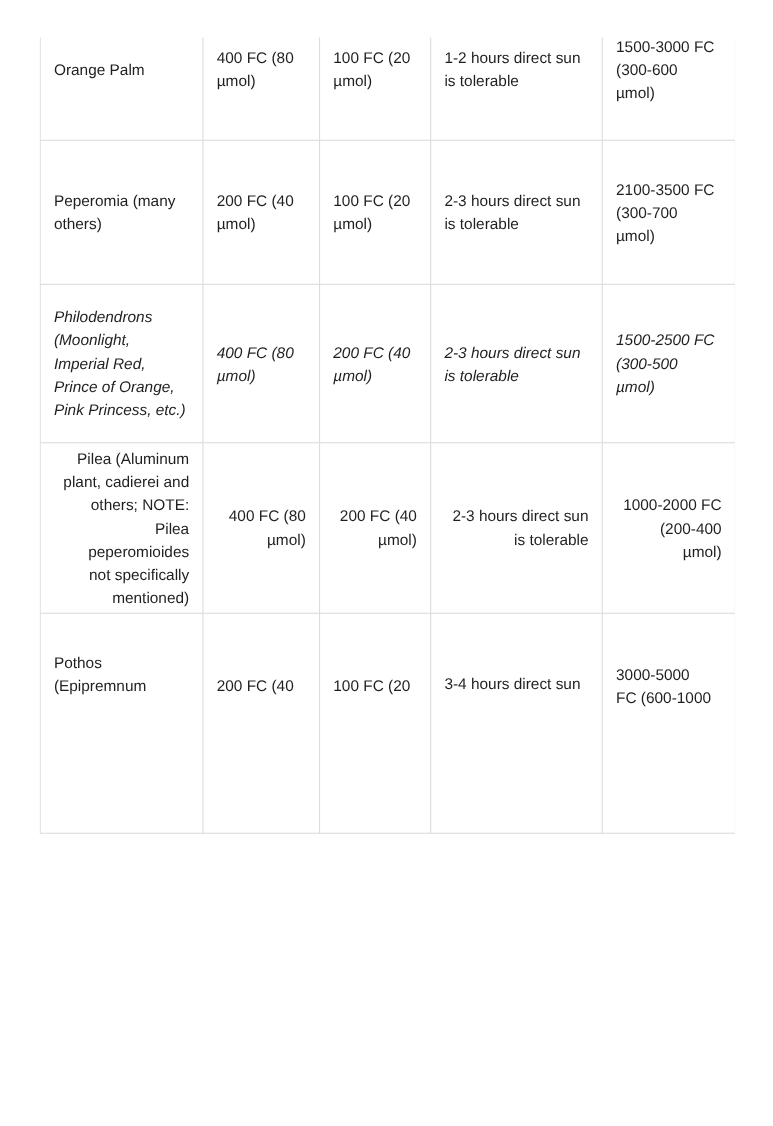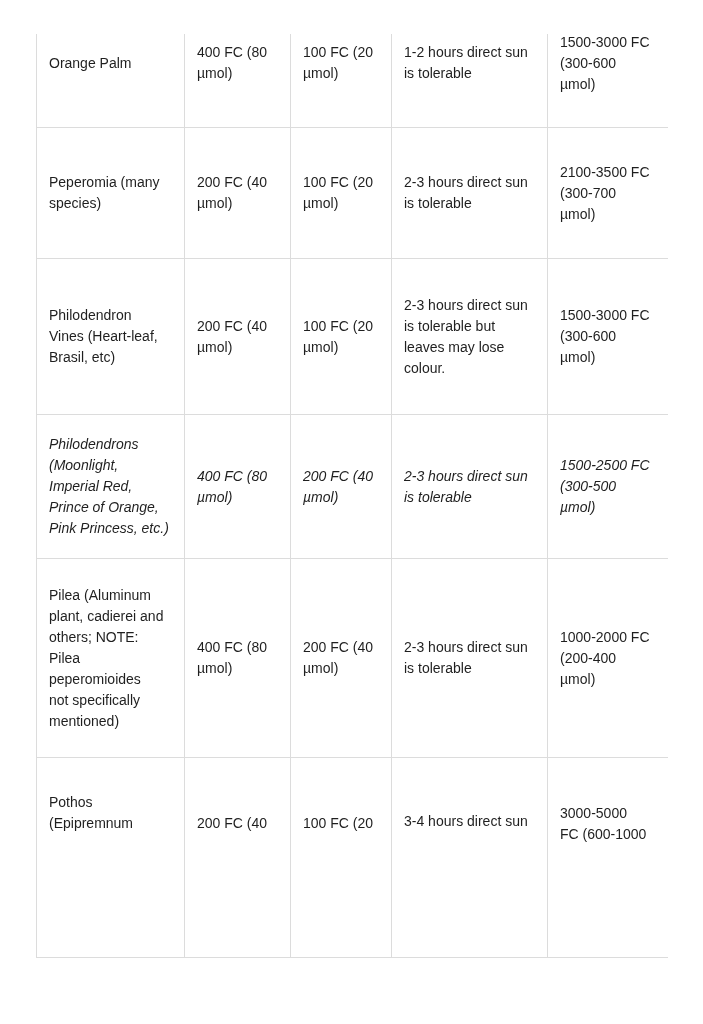--- a/index.html
+++ b/index.html
@@ -49,21 +49,21 @@
   col.c2 { width: 106px; }
   col.c3 { width: 101px; }
   col.c4 { width: 156px; }
   col.c5 { width: 121px; }
 
   tr.r1 td { height: 129px; }
   tr.r2 td { height: 136px; }
   tr.r3 td { height: 131px; }
   tr.r4 td { height: 156px; }
   tr.r5 td { height: 144px; font-style: italic; }
-  tr.r6 td { height: 199px; }
+  tr.r6 td { height: 155px; text-align: right; }
   tr.r7 td { height: 200px; vertical-align: top; }
   tr.r7 td.cc1 { padding-top: 34px; }
   tr.r7 td.cc2 { padding-top: 55px; }
   tr.r7 td.cc3 { padding-top: 55px; }
   tr.r7 td.cc4 { padding-top: 53px; }
   tr.r7 td.cc5 { padding-top: 45px; }
 </style>
 </head>
 <body>
 
@@ -85,45 +85,29 @@
           <td class="cc3">100 FC (20
 µmol)</td>
           <td class="cc4">1-2 hours direct sun
 is tolerable</td>
           <td class="cc5">1500-3000 FC
 (300-600
 µmol)</td>
         </tr>
         <tr class="r3">
           <td class="cc1">Peperomia (many
-species)</td>
+others)</td>
           <td class="cc2">200 FC (40
 µmol)</td>
           <td class="cc3">100 FC (20
 µmol)</td>
           <td class="cc4">2-3 hours direct sun
 is tolerable</td>
           <td class="cc5">2100-3500 FC
 (300-700
-µmol)</td>
-        </tr>
-        <tr class="r4">
-          <td class="cc1">Philodendron
-Vines (Heart-leaf,
-Brasil, etc)</td>
-          <td class="cc2">200 FC (40
-µmol)</td>
-          <td class="cc3">100 FC (20
-µmol)</td>
-          <td class="cc4">2-3 hours direct sun
-is tolerable but
-leaves may lose
-colour.</td>
-          <td class="cc5">1500-3000 FC
-(300-600
 µmol)</td>
         </tr>
         <tr class="r5">
           <td class="cc1">Philodendrons
 (Moonlight,
 Imperial Red,
 Prince of Orange,
 Pink Princess, etc.)</td>
           <td class="cc2">400 FC (80
 µmol)</td>

